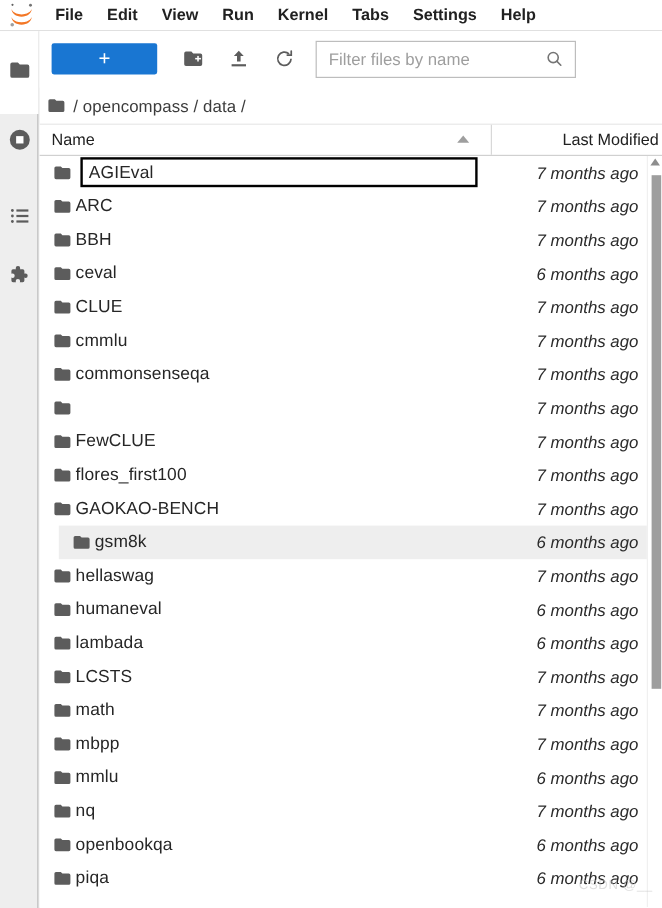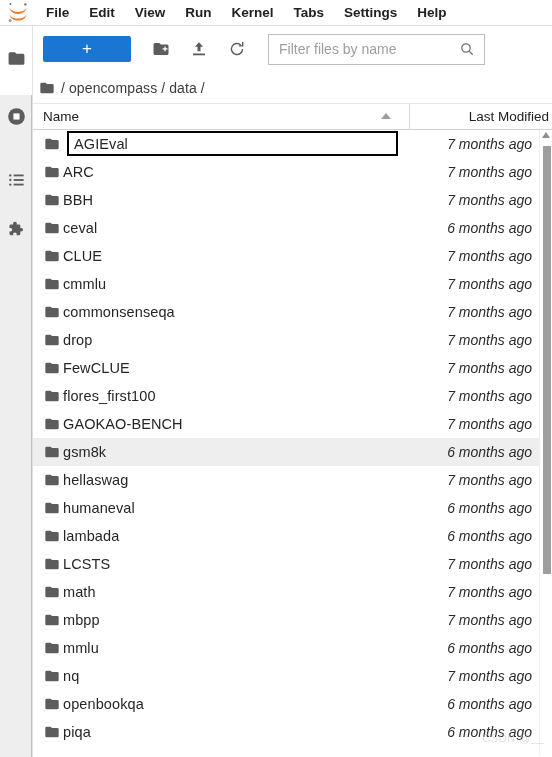--- a/index.html
+++ b/index.html
@@ -101,21 +101,21 @@
   .tb-icon {
     width: 28px; height: 28px;
     display: flex; align-items: center; justify-content: center;
     color: #616161;
     cursor: pointer;
     margin-right: 10px;
   }
   .tb-icon svg { display: block; }
   .filter-box {
     position: relative;
-    margin-left: 7px;
+    margin-left: 2px;
     width: 217px; height: 31px;
     border: 1px solid #bdbdbd;
     background: #fff;
     display: flex; align-items: center;
   }
   .filter-input {
     border: none; outline: none;
     background: transparent;
     font-family: "Liberation Sans", sans-serif;
     font-size: 14px;
@@ -183,21 +183,21 @@
     height: 626px;
     overflow: hidden;
     background: #fff;
   }
   .row {
     position: relative;
     height: 28px;
     display: flex; align-items: center;
     cursor: default;
   }
-  .row.selected { background: #eeeeee; }
+  .row.selected { background: #eeeeee; margin-left: 16px; }
   .row-icon {
     flex: 0 0 30px;
     display: flex; align-items: center; justify-content: center;
     padding-left: 8px;
     color: #616161;
   }
   .row-name {
     flex: 0 0 347px;
     font-size: 14.5px;
     color: #262626;
@@ -462,21 +462,20 @@
             </div>
             <div class="row-name">commonsenseqa</div>
             <div class="row-mod">7 months ago</div>
           </div>
           <div class="row">
             <div class="row-icon">
               <svg width="16" height="16" viewBox="0 0 24 24" fill="#5c5c5c">
                 <path d="M10 4H4a2 2 0 0 0-2 2v12a2 2 0 0 0 2 2h16a2 2 0 0 0 2-2V8a2 2 0 0 0-2-2h-8l-2-2z"></path>
               </svg>
             </div>
-            <div class="row-name">drop</div>
             <div class="row-mod">7 months ago</div>
           </div>
           <div class="row">
             <div class="row-icon">
               <svg width="16" height="16" viewBox="0 0 24 24" fill="#5c5c5c">
                 <path d="M10 4H4a2 2 0 0 0-2 2v12a2 2 0 0 0 2 2h16a2 2 0 0 0 2-2V8a2 2 0 0 0-2-2h-8l-2-2z"></path>
               </svg>
             </div>
             <div class="row-name">FewCLUE</div>
             <div class="row-mod">7 months ago</div>

